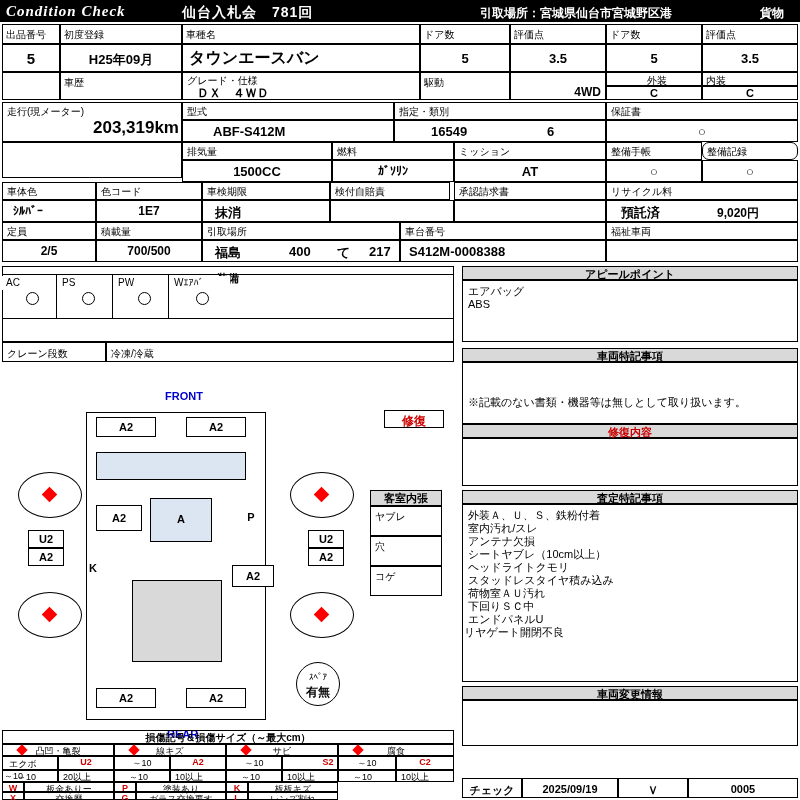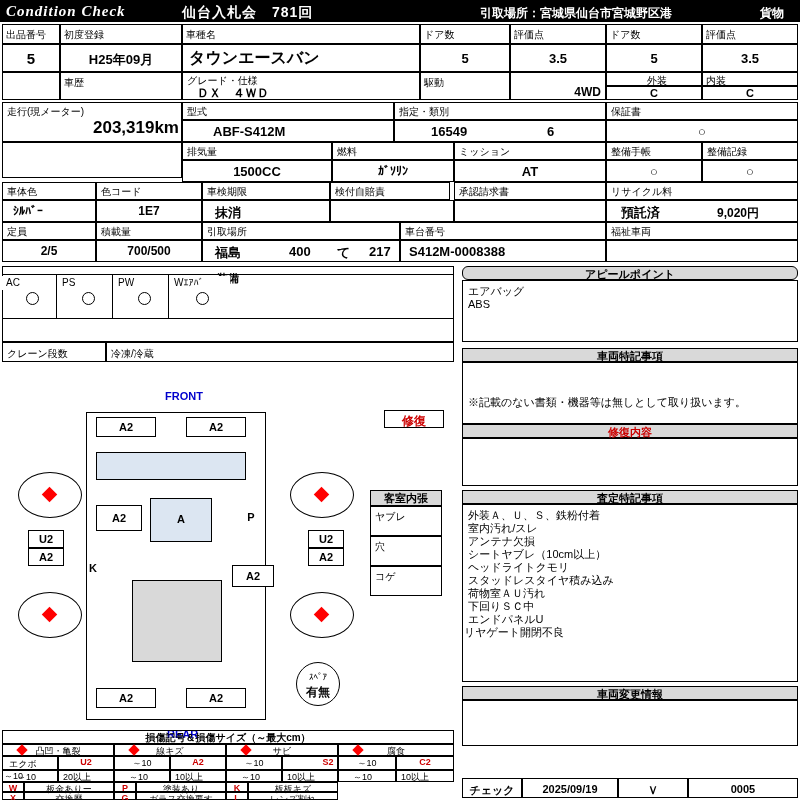--- a/index.html
+++ b/index.html
@@ -218,21 +218,21 @@
   </div>
   <div class="cell" style="left:454px; top:160px; width:152px; height:22px;">
     <div class="val ctr" style="left:0; top:3px; width:150px; font-size:13px;">AT</div>
   </div>
   <div class="cell" style="left:606px; top:142px; width:96px; height:18px;">
     <div class="lbl" style="left:4px; top:2px;">整備手帳</div>
   </div>
   <div class="cell" style="left:606px; top:160px; width:96px; height:22px;">
     <div style="position:absolute; left:0; top:3px; width:94px; text-align:center; font-size:13px;">○</div>
   </div>
-  <div class="cell" style="left:702px; top:142px; width:96px; height:18px;">
+  <div class="cell" style="left:702px; top:142px; width:96px; height:18px;border-radius:7px;">
     <div class="lbl" style="left:4px; top:2px;">整備記録</div>
   </div>
   <div class="cell" style="left:702px; top:160px; width:96px; height:22px;">
     <div style="position:absolute; left:0; top:3px; width:94px; text-align:center; font-size:13px;">○</div>
   </div>
 
   <div class="cell" style="left:2px; top:182px; width:94px; height:18px;">
     <div class="lbl" style="left:4px; top:2px;">車体色</div>
   </div>
   <div class="cell" style="left:2px; top:200px; width:94px; height:22px;">
@@ -334,21 +334,21 @@
   <div style="position:absolute; left:2px; top:274px; width:452px; height:1px; background:#000;"></div>
   <div style="position:absolute; left:2px; top:318px; width:452px; height:1px; background:#000;"></div>
 
   <div class="cell" style="left:2px; top:342px; width:104px; height:20px;">
     <div class="lbl" style="left:4px; top:4px;">クレーン段数</div>
   </div>
   <div class="cell" style="left:106px; top:342px; width:348px; height:20px;">
     <div class="lbl" style="left:4px; top:4px;">冷凍/冷蔵</div>
   </div>
 
-  <div style="position:absolute; left:462px; top:266px; width:336px; height:14px;border-radius:6px;" class="gray-title">アピールポイント</div>
+  <div style="position:absolute; left:462px; top:266px; width:336px; height:14px;" class="gray-title">アピールポイント</div>
   <div class="cell" style="left:462px; top:280px; width:336px; height:62px;">
     <div style="position:absolute; left:5px; top:3px; font-size:11px;">エアバッグ</div>
     <div style="position:absolute; left:5px; top:17px; font-size:11px;">ABS</div>
   </div>
 
   <div style="position:absolute; left:462px; top:348px; width:336px; height:14px;" class="gray-title">車両特記事項</div>
   <div class="cell" style="left:462px; top:362px; width:336px; height:62px;">
     <div style="position:absolute; left:5px; top:32px; font-size:11px;">※記載のない書類・機器等は無しとして取り扱います。</div>
   </div>
 

